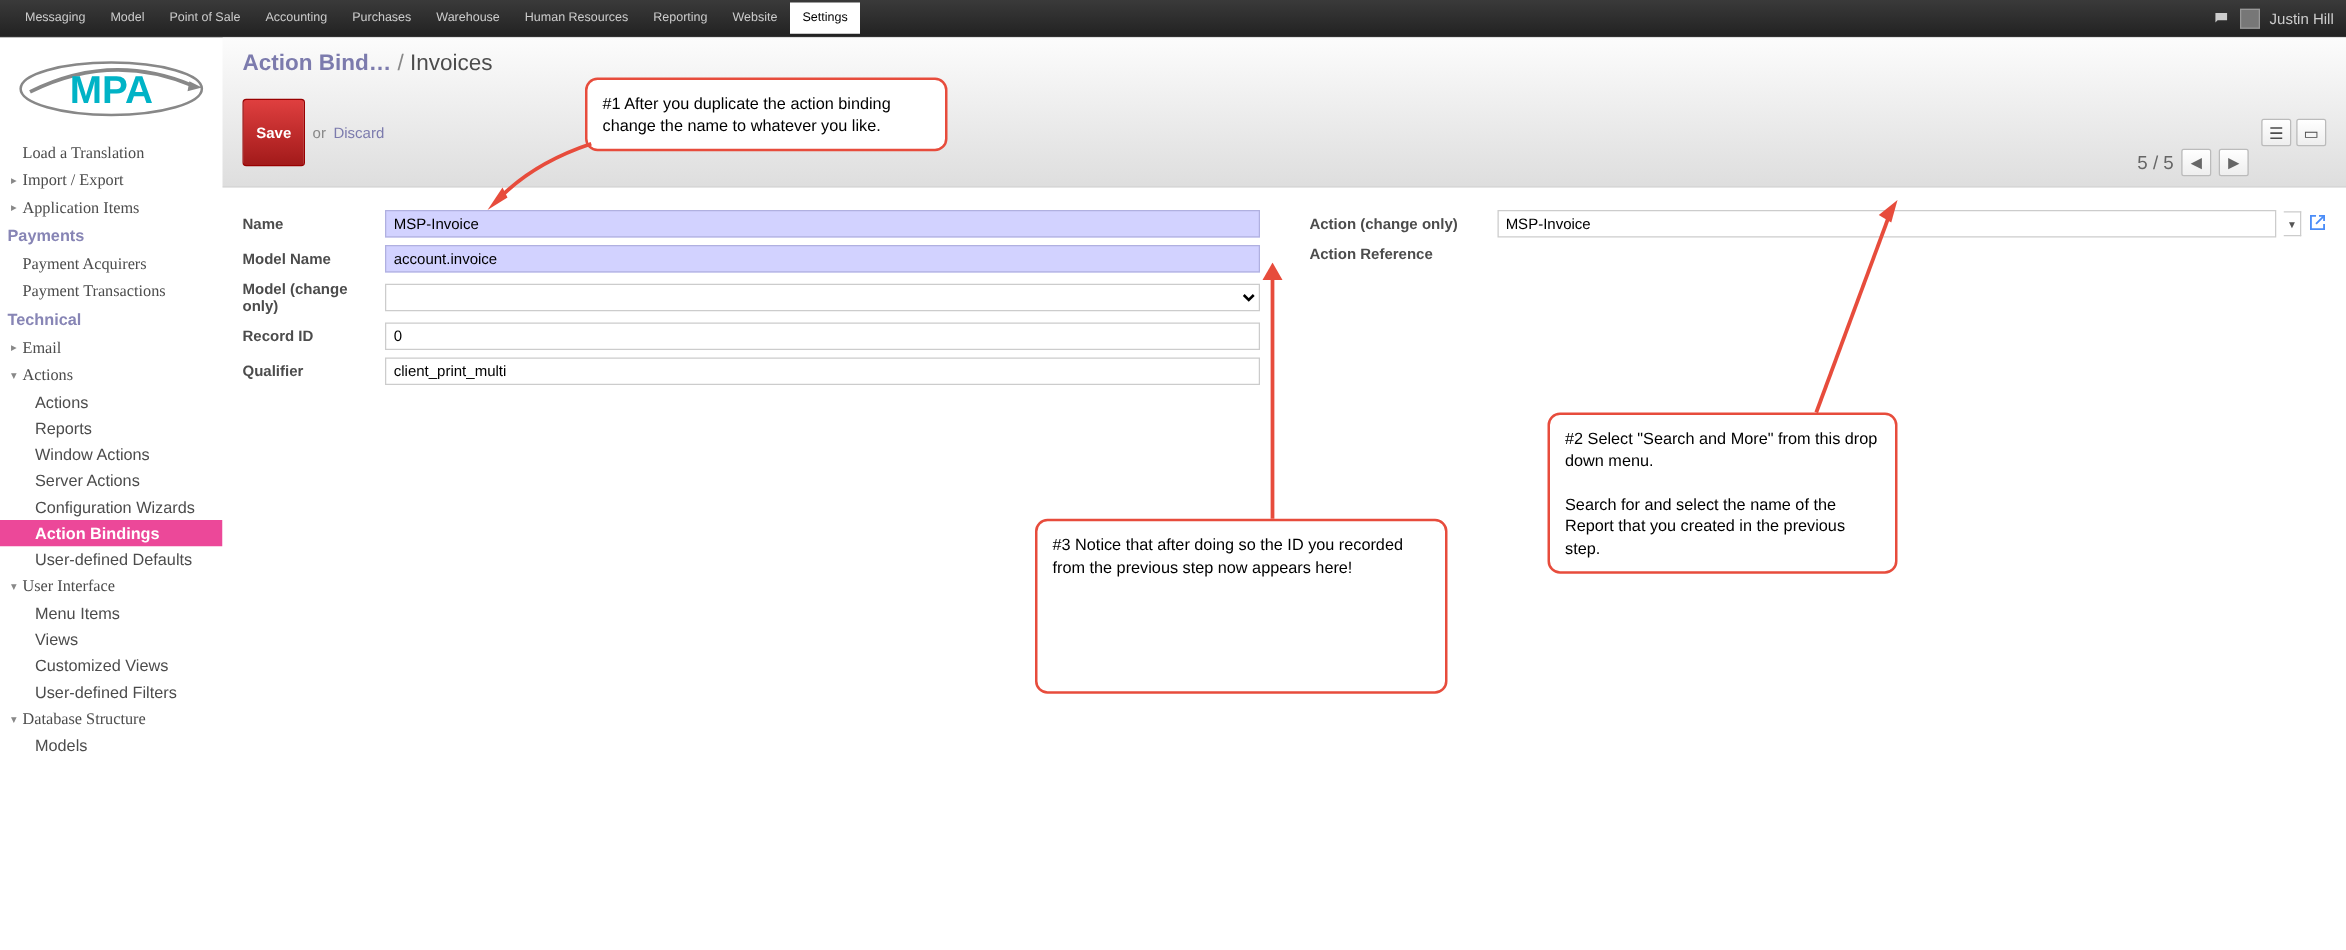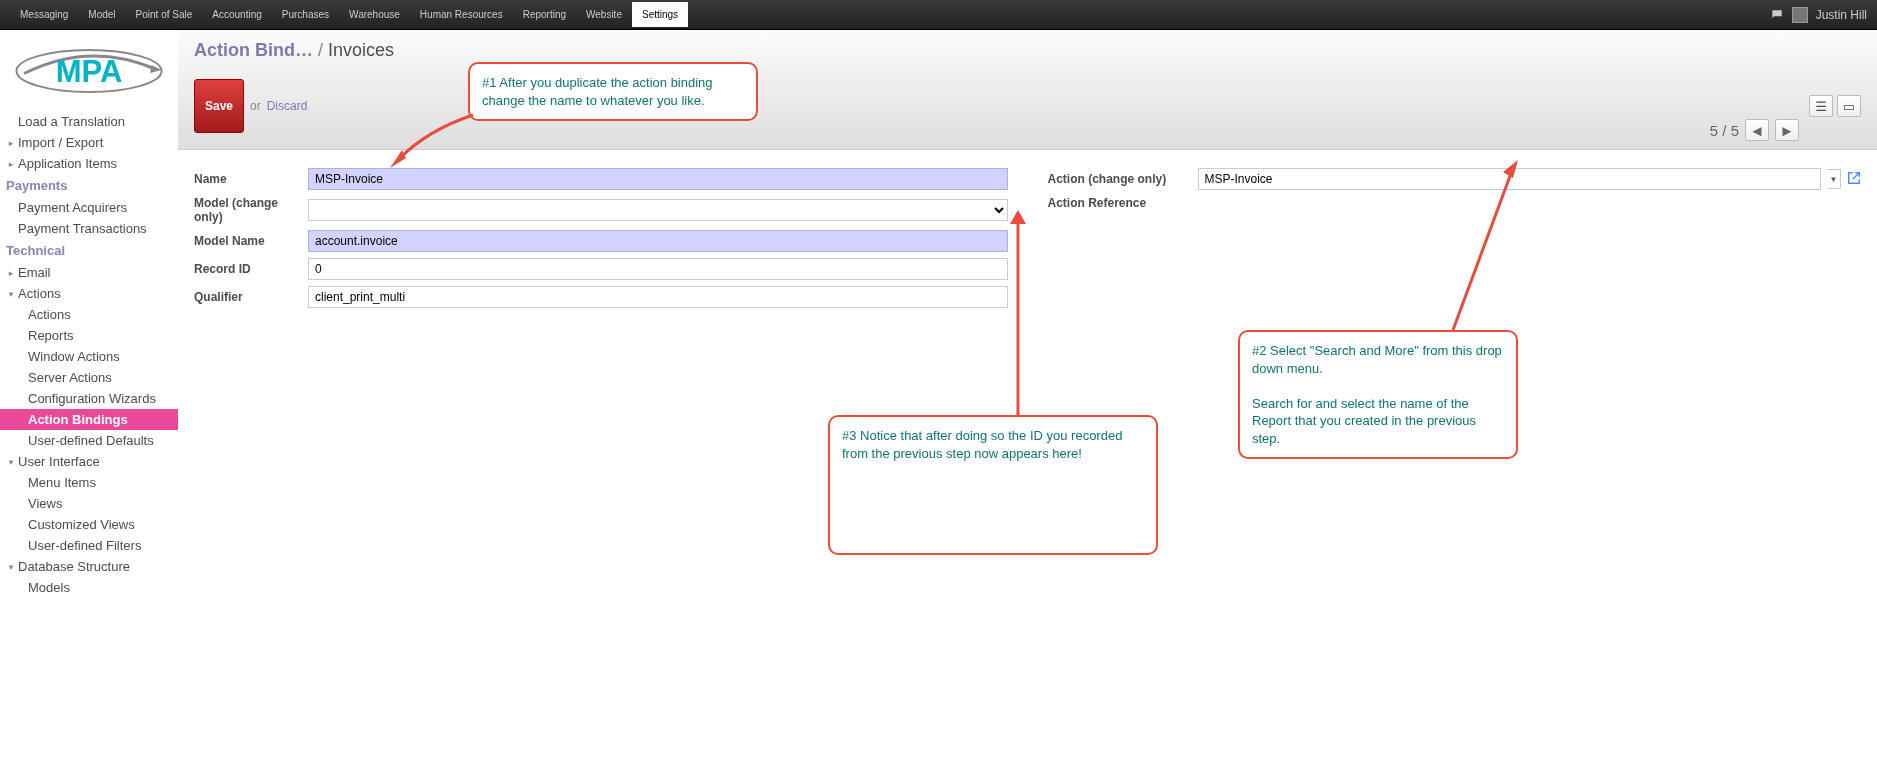--- a/index.html
+++ b/index.html
@@ -14,21 +14,21 @@
 .topbar .user .chat-icon, .topbar .user .avatar { display: inline-flex; }
 .topbar .chat-icon svg { width:14px; height:14px; fill:#ccc; }
 .topbar .avatar { width:16px; height:16px; background:#777; border:1px solid #999; }
 
 .layout { display: flex; }
 .sidebar { width: 178px; padding: 6px 0 20px 0; background: #fff; }
 .logo-wrap { padding: 10px 14px 12px; }
 .logo { width: 150px; }
 
 .side-section-title { color: #8785b5; font-weight: bold; padding: 4px 6px; font-size: 13px; }
-.side-item { display: flex; align-items: center; padding: 3px 6px 3px 6px; color: #4c4c4c; cursor: pointer; font-size: 13px; }
+.side-item { display: flex; align-items: center; padding: 3px 6px 3px 6px; color: #4c4c4c; cursor: pointer; font-size: 13px; font-family: Liberation Serif, serif; }
 .side-item .caret { width: 10px; color: #888; font-size: 9px; text-align: center; margin-right: 2px; }
 .side-sub { padding-left: 28px; padding-top:3px; padding-bottom:3px; color:#4c4c4c; cursor:pointer; font-size:13px; }
 .side-sub.active { background: #ec4899; color: #fff; font-weight: bold; }
 
 .main { flex: 1; background: #fff; }
 .header-bar { background: linear-gradient(#fcfcfc,#dedede); border-bottom: 1px solid #ccc; padding: 10px 16px 8px; }
 .breadcrumb { font-size: 18px; color: #4c4c4c; margin-bottom: 10px; }
 .breadcrumb .link { color: #7c7bad; font-weight: bold; }
 .breadcrumb .sep { color: #888; }
 .breadcrumb .current { color: #4c4c4c; }
@@ -50,21 +50,21 @@
 .field-input input[type=text] { width:100%; padding:3px 6px; border:1px solid #ccc; font-size:12px; background:#fff; }
 .field-input input.hl { background:#d2d2ff; border:1px solid #b0b0e0; }
 .field-input .small { width:70px; }
 .field-input select { width:100%; padding:2px 4px; border:1px solid #ccc; background:#fff; font-size:12px; height:22px; }
 .right-action-row { display:flex; align-items:center; gap:6px; }
 .right-action-row input.combo { flex:1; padding:3px 6px; border:1px solid #ccc; font-size:12px; }
 .combo-caret { width:14px; height:20px; border:1px solid #ccc; border-left:none; display:inline-flex; align-items:center; justify-content:center; font-size:8px; color:#555; cursor:pointer; background:#fff; }
 .ext-icon { color:#4b8df8; cursor:pointer; }
 .action-ref-box { width:100%; height:90px; border:1px solid #ccc; padding:4px 6px; font-size:12px; resize:both; }
 
-.callout { position:absolute; border:2px solid #e74c3c; border-radius:10px; padding:10px 12px; color:#0f766e; font-size:13px; background:#fff; line-height:1.35; }
+.callout { position:absolute; border:2px solid #e74c3c; border-radius:10px; padding:10px 12px; color:#000000; font-size:13px; background:#fff; line-height:1.35; }
 .arrow-svg { position:absolute; pointer-events:none; }
 .arrow-svg line, .arrow-svg path { stroke:#e74c3c; stroke-width:3; fill:none; }
 .arrow-svg polygon { fill:#e74c3c; }
 
 </style>
 </head>
 <body>
 
 <div class="topbar">
   <div class="menu" id="topmenu">
@@ -185,26 +185,26 @@
 
     <div class="form-sheet">
       <div class="form-columns">
 
         <div class="form-col">
           <div class="field-row">
             <div class="field-label">Name</div>
             <div class="field-input"><input type="text" class="hl" value="MSP-Invoice" style=""></div>
           </div>
           <div class="field-row">
+            <div class="field-label">Model Name</div>
+            <div class="field-input"><input type="text" class="hl" value="account.invoice" style=""></div>
+          </div>
+          <div class="field-row">
             <div class="field-label">Model (change only)</div>
             <div class="field-input"><select><option></option></select></div>
-          </div>
-          <div class="field-row">
-            <div class="field-label">Model Name</div>
-            <div class="field-input"><input type="text" class="hl" value="account.invoice" style=""></div>
           </div>
           <div class="field-row">
             <div class="field-label">Record ID</div>
             <div class="field-input"><input type="text" class="small" value="0" style=""></div>
           </div>
           <div class="field-row">
             <div class="field-label">Qualifier</div>
             <div class="field-input"><input type="text" value="client_print_multi" style=""></div>
           </div>
         </div>

